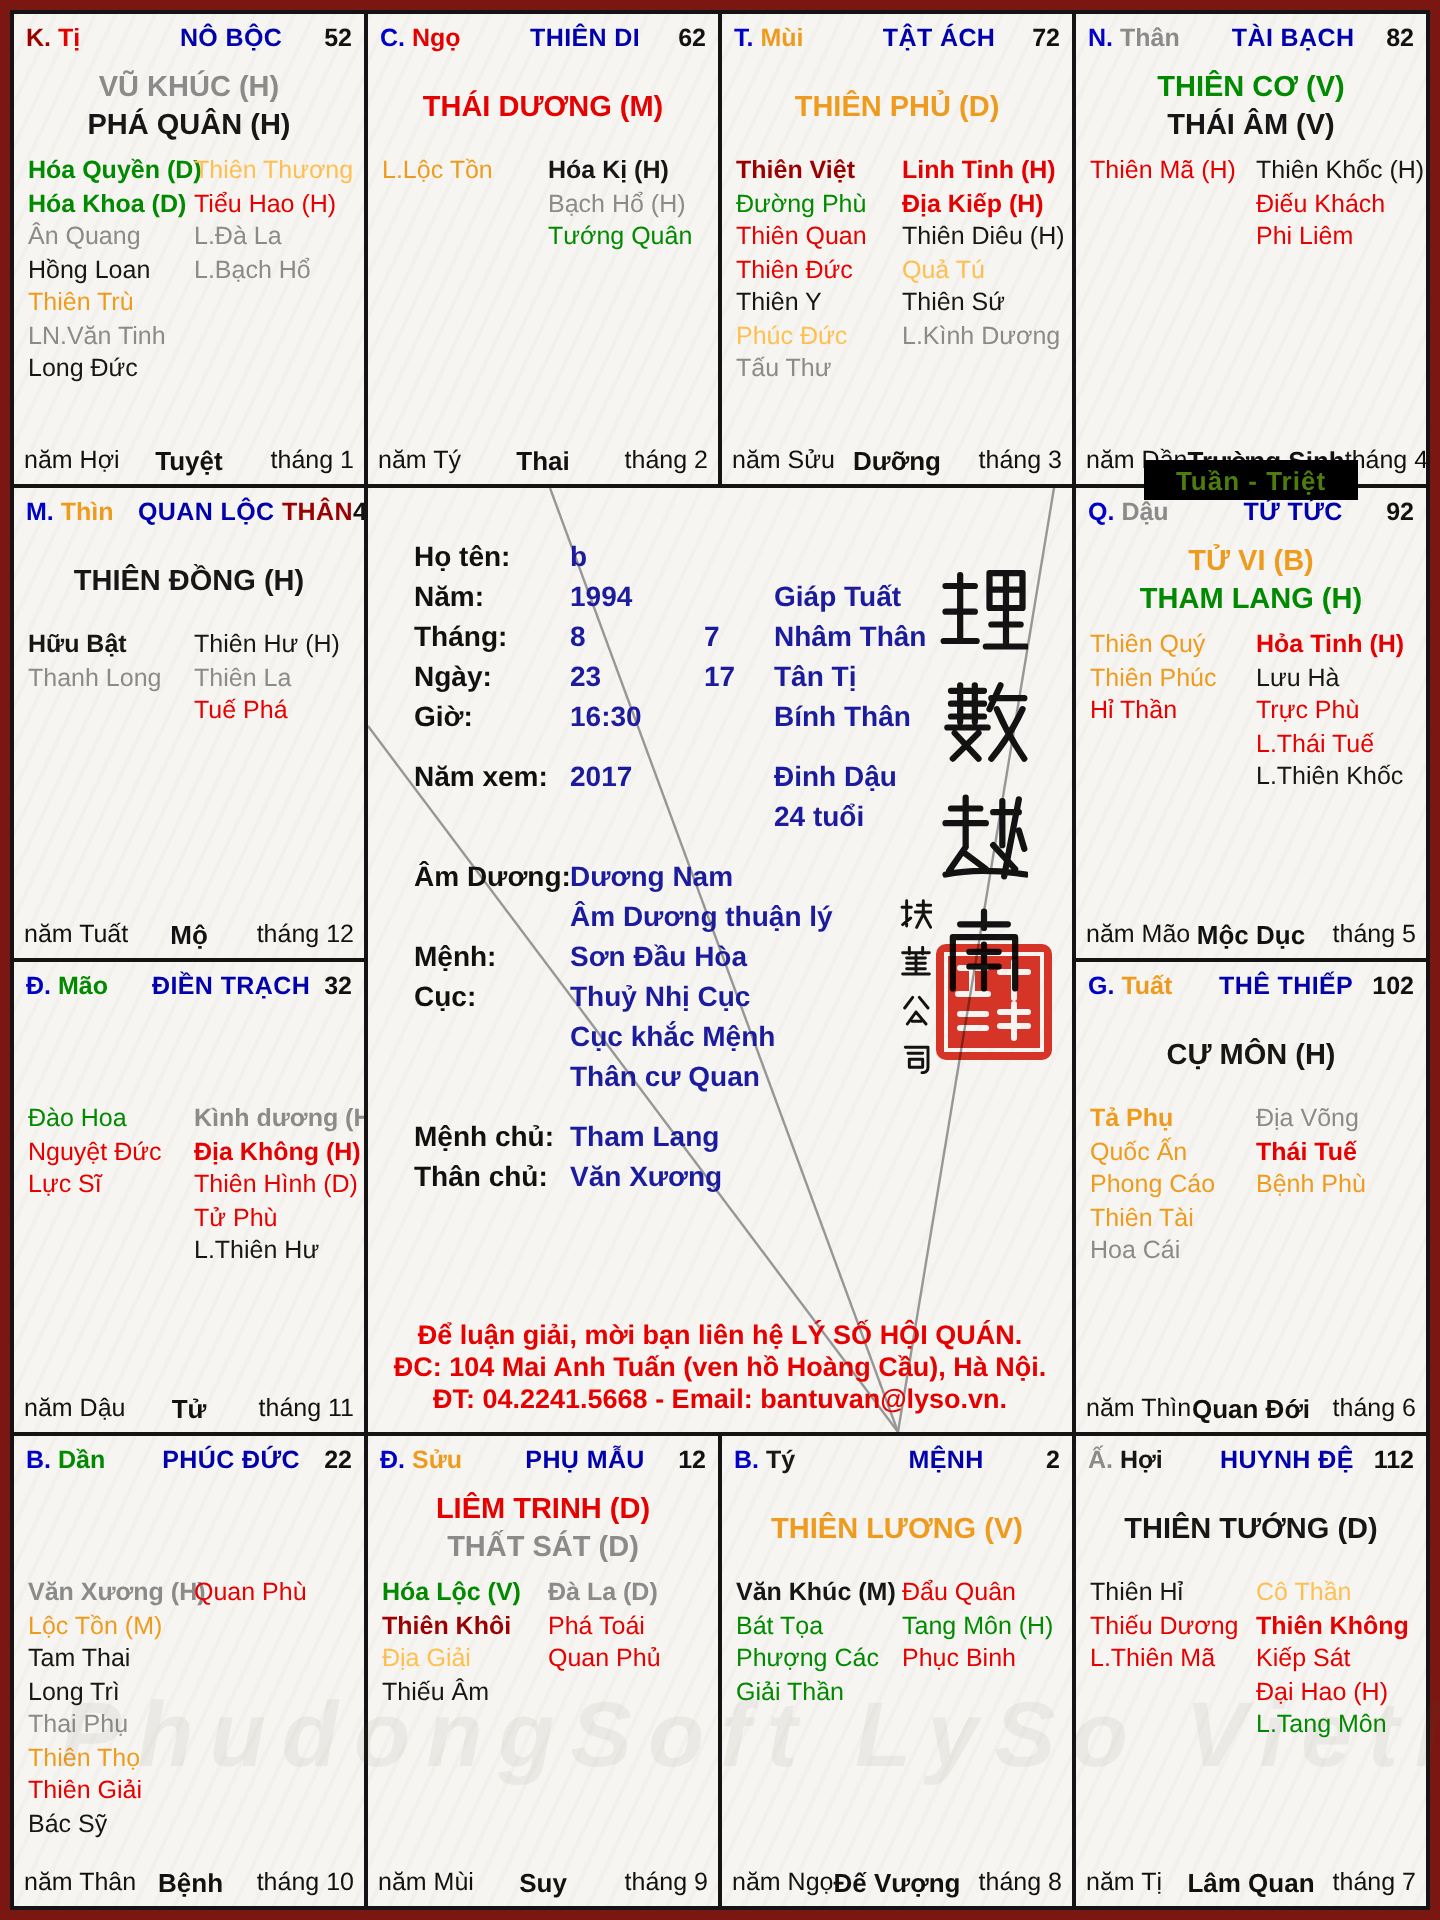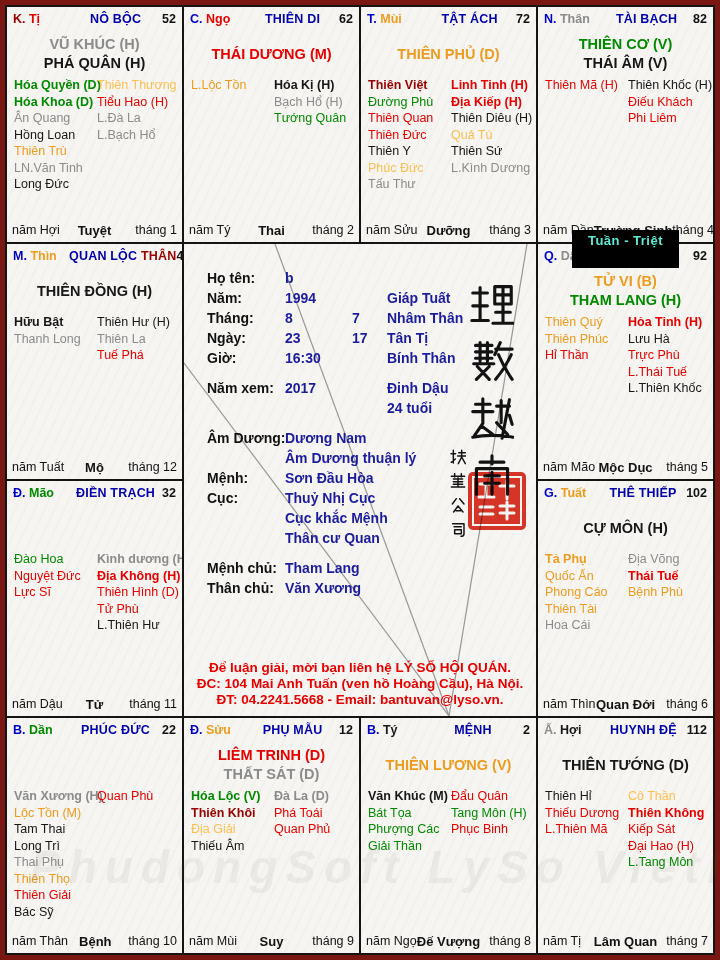--- a/index.html
+++ b/index.html
@@ -39,21 +39,21 @@
   .irow{display:grid;grid-template-columns:78px 67px 35px auto;line-height:20px;white-space:nowrap;}
   .irow .lab{color:#101010;}
   .irow .val{color:#1b1b9e;}
   .igap{height:10px;}
   .footer{position:absolute;left:0;right:0;bottom:8px;text-align:center;color:#e60000;font-weight:bold;font-size:13.5px;line-height:16px;white-space:nowrap;}
   .calli-main{position:absolute;right:19px;top:38px;width:47px;}
   .calli-main svg{display:block;width:44px;height:44px;margin:0 0 13px 0;}
   .calli-side{position:absolute;left:266px;top:205px;width:18px;}
   .calli-side svg{display:block;width:16px;height:16px;margin:0 0 8px 0;}
   .seal{position:absolute;left:283px;top:227px;width:60px;height:60px;mix-blend-mode:multiply;}
-  .badge{position:absolute;left:572px;top:230px;width:107px;height:38px;background:#000;color:#5eead4;
+  .badge{position:absolute;left:572px;top:230px;width:107px;height:20px;background:#000;color:#4d7c0f;
          font-size:13px;font-weight:bold;text-align:center;line-height:22px;letter-spacing:.5px;}
   .watermark{position:absolute;left:30px;top:840px;width:680px;font-size:46px;font-weight:bold;font-style:italic;
          color:rgba(90,80,65,0.07);letter-spacing:8px;white-space:nowrap;pointer-events:none;}
 </style>
 </head>
 <body>
 
 <div class="wrap">
   <div class="grid">
     <div class="center">

